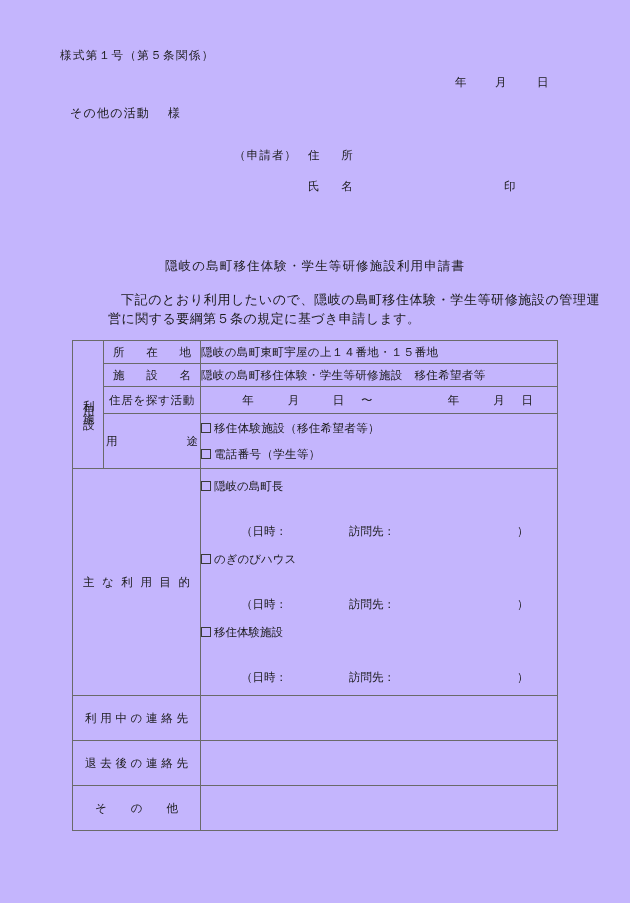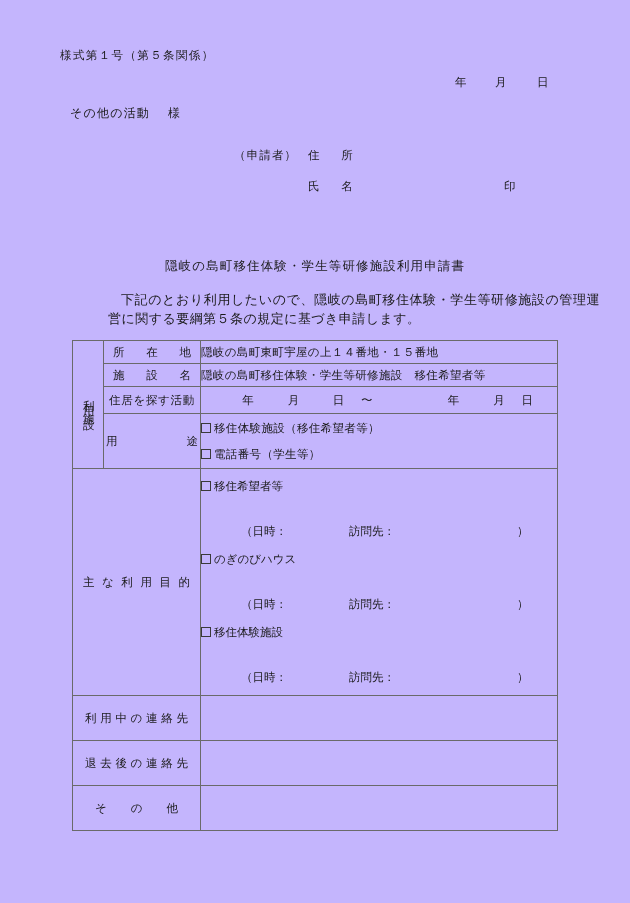--- a/index.html
+++ b/index.html
@@ -320,21 +320,21 @@
               <span>な</span>
               <span>利</span>
               <span>用</span>
               <span>目</span>
               <span>的</span>
             </span>
         </td>
         <td class="purpose-cell">
           <div class="pgroup">
             <div class="act">
-              <span class="box"></span><span>移住希望者等</span>
+              <span class="box"></span><span>隠岐の島町長</span>
             </div>
             <div class="meta">
               <span class="m-when">（日時：</span><span class="m-where">訪問先：</span><span>）</span>
             </div>
           </div>
 
           <div class="pgroup">
             <div class="act">
               <span class="box"></span><span>のぎのびハウス</span>
             </div>

